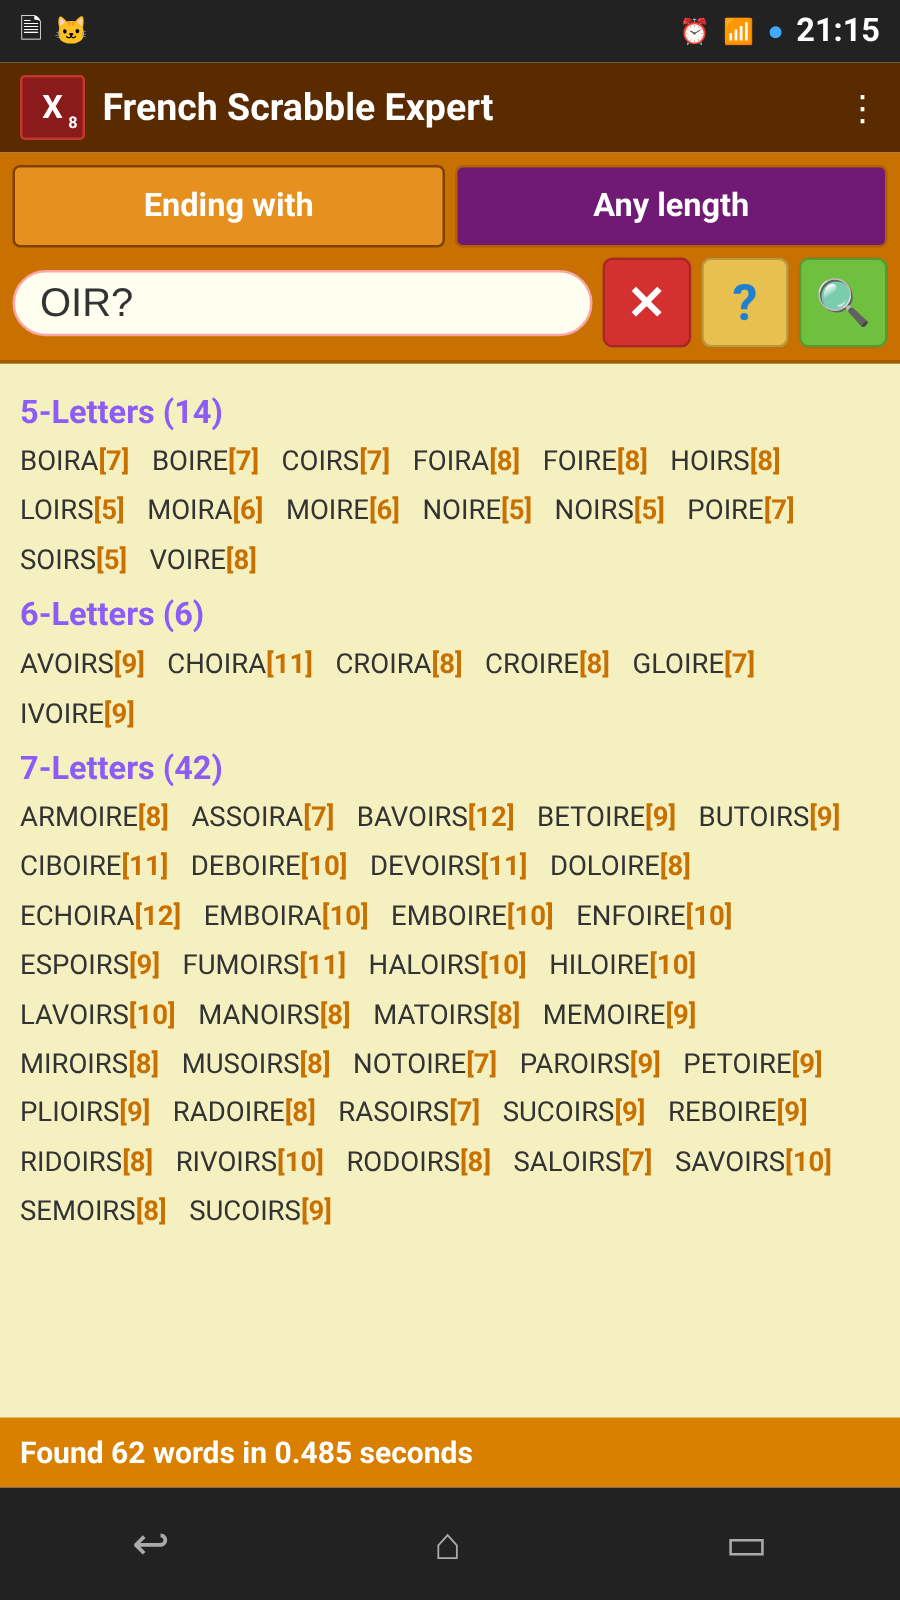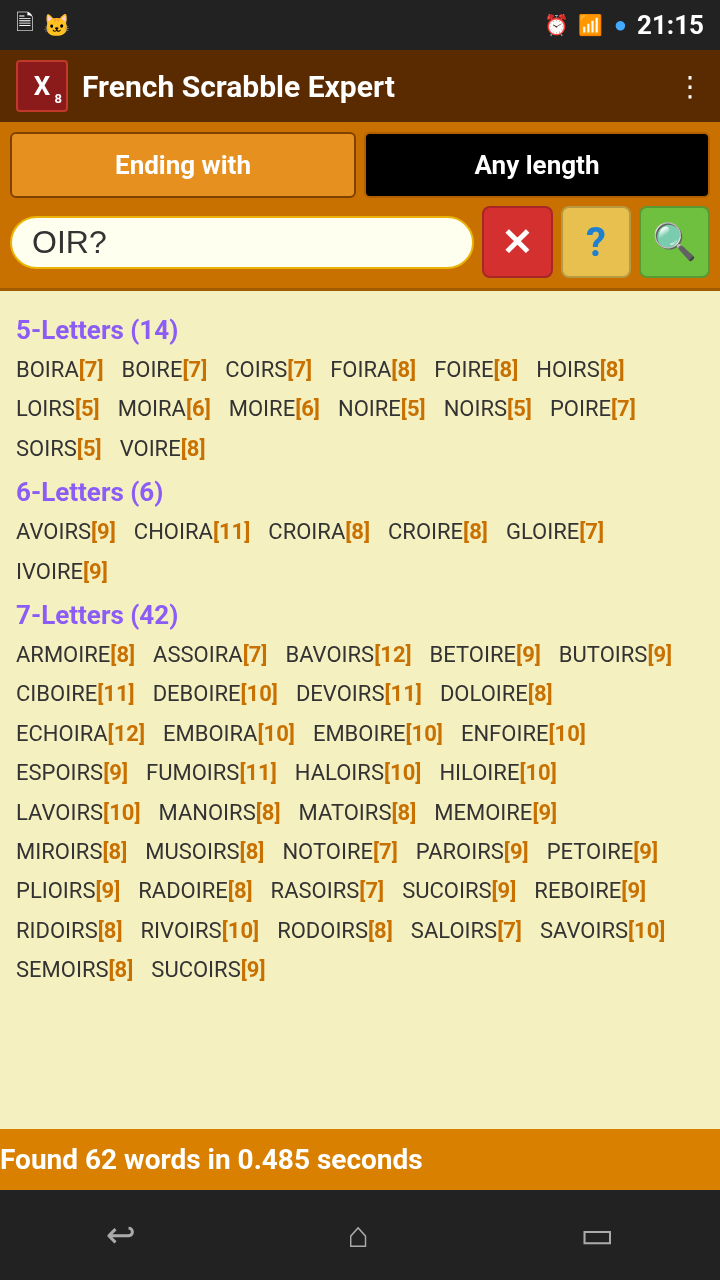--- a/index.html
+++ b/index.html
@@ -72,21 +72,21 @@
       flex-shrink: 0;
       border-bottom: 3px solid #a05a00;
     }
     .filter-row {
       display: flex;
       gap: 8px;
       margin-bottom: 8px;
     }
     .filter-btn {
       flex: 1;
-      background: #000000;
+      background: #701a75;
       border: 2px solid #b06000;
       border-radius: 6px;
       padding: 16px 10px;
       font-size: 26px;
       font-weight: bold;
       color: white;
       text-align: center;
       cursor: pointer;
     }
     .filter-btn.active {
@@ -95,21 +95,21 @@
     }
 
     .search-row {
       display: flex;
       gap: 8px;
       align-items: center;
     }
     .search-input {
       flex: 1;
       background: #fffff0;
-      border: 2px solid #eab308;
+      border: 2px solid #fca5a5;
       border-radius: 30px;
       padding: 6px 20px;
       font-size: 32px;
       color: #333;
     }
     .action-btn {
       width: 72px;
       height: 72px;
       border-radius: 8px;
       display: flex;
@@ -155,22 +155,22 @@
       font-weight: bold;
     }
     .word-text {
       color: #333;
       font-weight: normal;
     }
 
     
     .bottom-status {
       background: #d98000;
-      padding: 14px 0;
-      font-size: 28px;
+      padding: 14px 16px;
+      font-size: 24px;
       color: white;
       font-weight: bold;
       flex-shrink: 0;
     }
 
     
     .nav-bar {
       background: #222;
       height: 90px;
       display: flex;

